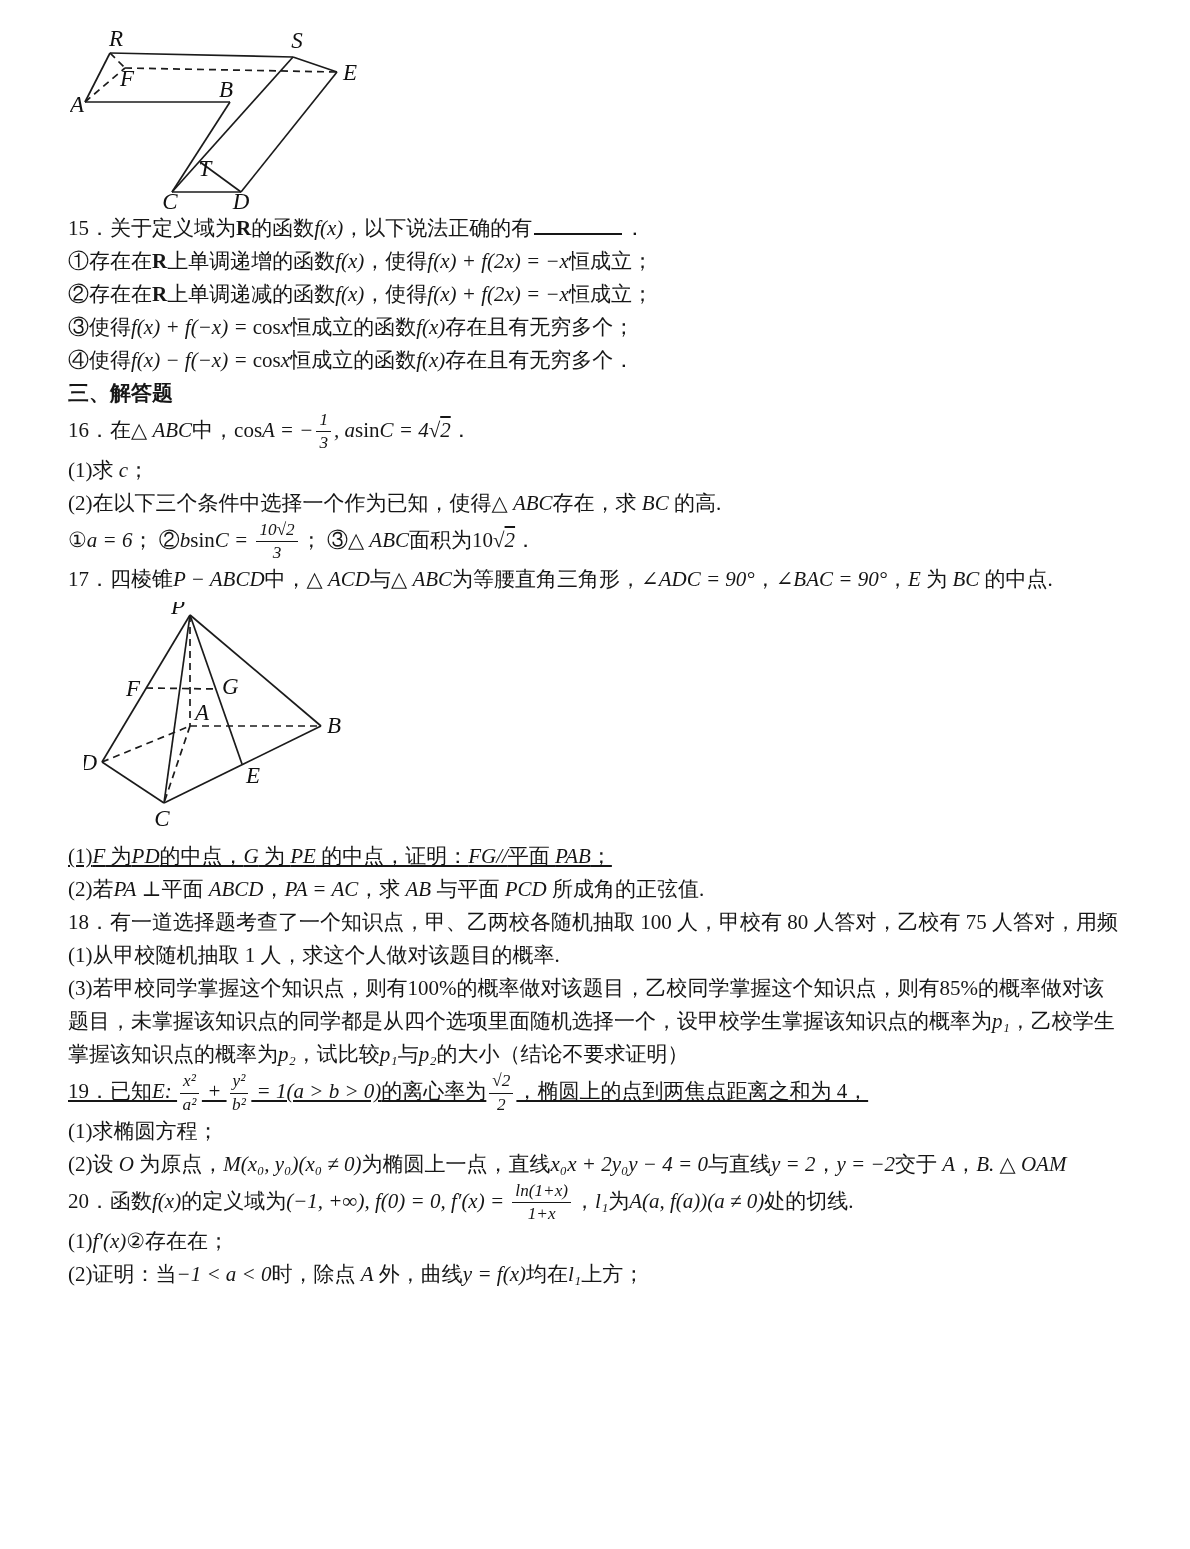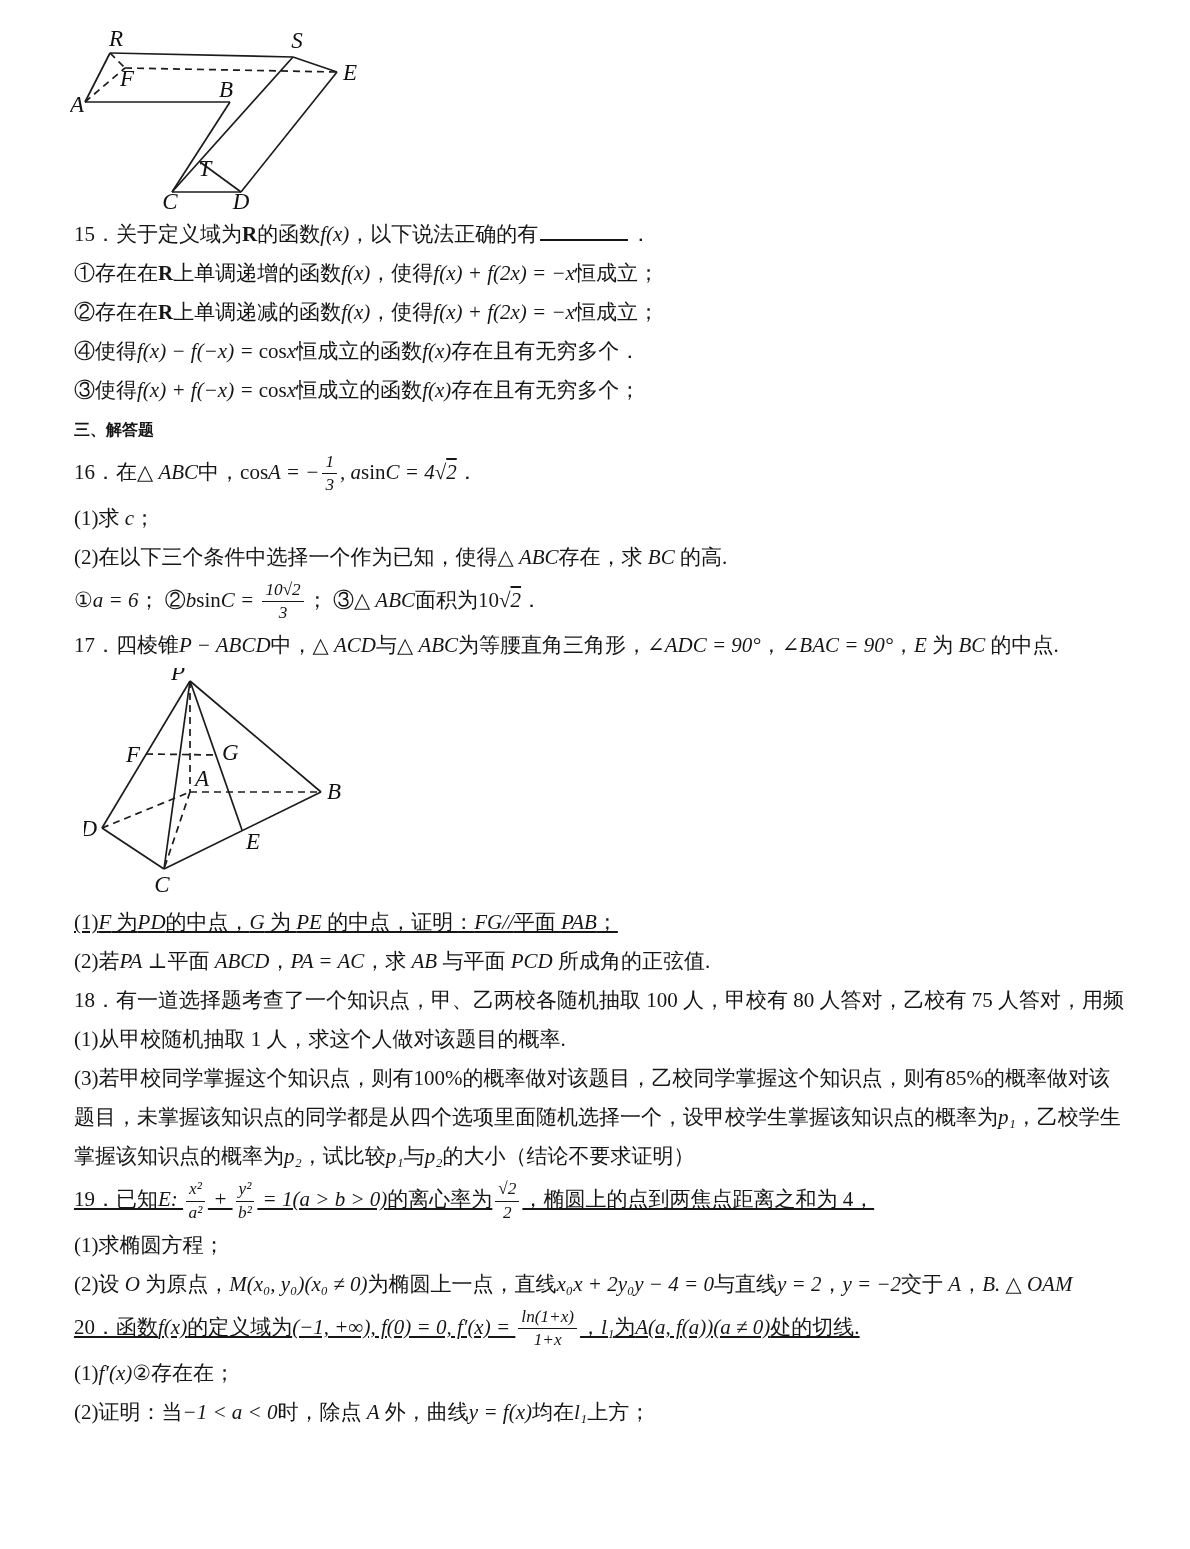--- a/index.html
+++ b/index.html
@@ -3,40 +3,40 @@
 <meta charset="utf-8">
 <style>
   html,body{margin:0;padding:0;background:#ffffff;}
   body{
     width:1190px;
     color:#161616;
     font-family:"Liberation Serif","DejaVu Serif",serif;
     font-size:21px;
   }
   .page{padding:24px 64px 26px 68px;}
-  p.line{margin:6px;line-height:33px;white-space:nowrap;}
+  p.line{margin:0;line-height:33px;white-space:nowrap;}
   .cn{font-family:"Liberation Serif","DejaVu Serif",serif;}
   .mi{font-style:italic;}
   .bd{font-weight:bold;}
-  .section{font-weight:bold;font-size:16px;}
+  .section{font-weight:bold;font-size:21px;}
   
   .frac{display:inline-block;vertical-align:middle;text-align:center;
         font-style:italic;font-size:0.82em;line-height:1.18;margin:0 3px;}
   .frac .num{display:block;border-bottom:1.4px solid #161616;padding:0 3px 1px;}
   .frac .den{display:block;padding-top:1px;}
   
   .rad{font-style:normal;}
   .rad .rsign{font-style:normal;}
   .rad .rbody{text-decoration:overline;font-style:italic;}
   
   .blank{display:inline-block;border-bottom:2px solid #161616;height:1.0em;
          vertical-align:baseline;margin:0 2px;}
   
   .mt6{margin-top:6px;} .mt8{margin-top:8px;} .mt10{margin-top:10px;text-decoration:underline;}
-  .mt12{margin-top:12px;} .mt14{margin-top:14px;text-decoration:underline;}
+  .mt12{margin-top:12px;} .mt14{margin-top:14px;}
   .mt58{margin-top:58px;}
   .tall{line-height:50px;}
   .tall2{line-height:54px;}
   
   svg.fig{display:block;}
   svg.fig .edge{stroke:#1b1b1b;stroke-width:1.7;fill:none;}
   svg.fig .hidden{stroke-dasharray:7,5;}
   svg.fig text{font-family:"Liberation Serif","DejaVu Serif",serif;
                font-style:italic;font-size:23px;fill:#111;}
   .fig1wrap{margin-left:2px;}
@@ -73,22 +73,22 @@
       <text x="156" y="73" text-anchor="middle">B</text>
       <text x="135" y="152" text-anchor="middle">T</text>
       <text x="100" y="185" text-anchor="middle">C</text>
       <text x="171" y="185" text-anchor="middle">D</text>
     </svg>
   </div>
 
   <p class="line mt8"><span class="cn">15．关于定义域为</span><span class="bd">R</span><span class="cn">的函数</span><span class="mi">f(x)</span><span class="cn">，以下说法正确的有</span><span class="blank" style="width: 88px;"></span><span class="cn">．</span></p>
   <p class="line"><span class="cn">①存在在</span><span class="bd">R</span><span class="cn">上单调递增的函数</span><span class="mi">f(x)</span><span class="cn">，使得</span><span class="mi">f(x) + f(2x) = −x</span><span class="cn">恒成立；</span></p>
   <p class="line"><span class="cn">②存在在</span><span class="bd">R</span><span class="cn">上单调递减的函数</span><span class="mi">f(x)</span><span class="cn">，使得</span><span class="mi">f(x) + f(2x) = −x</span><span class="cn">恒成立；</span></p>
+  <p class="line"><span class="cn">③使得</span><span class="mi">f(x) + f(−x) = </span><span class="cn">cos</span><span class="mi">x</span><span class="cn">恒成立的函数</span><span class="mi">f(x)</span><span class="cn">存在且有无穷多个；</span></p>
   <p class="line"><span class="cn">④使得</span><span class="mi">f(x) − f(−x) = </span><span class="cn">cos</span><span class="mi">x</span><span class="cn">恒成立的函数</span><span class="mi">f(x)</span><span class="cn">存在且有无穷多个．</span></p>
-  <p class="line"><span class="cn">③使得</span><span class="mi">f(x) + f(−x) = </span><span class="cn">cos</span><span class="mi">x</span><span class="cn">恒成立的函数</span><span class="mi">f(x)</span><span class="cn">存在且有无穷多个；</span></p>
 
   <p class="line section mt58">三、解答题</p>
 
   <p class="line tall mt12"><span class="cn">16．在△ </span><span class="mi">ABC</span><span class="cn">中，cos</span><span class="mi">A</span><span class="mi"> = −</span><span class="frac"><span class="num">1</span><span class="den">3</span></span><span class="mi">, a</span><span class="cn">sin</span><span class="mi">C</span><span class="mi"> = 4</span><span class="rad"><span class="rsign">√</span><span class="rbody">2</span></span><span class="cn">．</span></p>
   <p class="line mt6"><span class="cn">(1)求 </span><span class="mi">c</span><span class="cn">；</span></p>
   <p class="line"><span class="cn">(2)在以下三个条件中选择一个作为已知，使得△ </span><span class="mi">ABC</span><span class="cn">存在，求 </span><span class="mi">BC</span><span class="cn"> 的高.</span></p>
   <p class="line tall2 mt6"><span class="cn">①</span><span class="mi">a</span><span class="mi"> = 6</span><span class="cn">；  ②</span><span class="mi">b</span><span class="cn">sin</span><span class="mi">C</span><span class="mi"> = </span><span class="frac"><span class="num">10√2</span><span class="den">3</span></span><span class="cn">；  ③△ </span><span class="mi">ABC</span><span class="cn">面积为10</span><span class="rad"><span class="rsign">√</span><span class="rbody">2</span></span><span class="cn">．</span></p>
 
   <p class="line mt8"><span class="cn">17．四棱锥</span><span class="mi">P − ABCD</span><span class="cn">中，△ </span><span class="mi">ACD</span><span class="cn">与△ </span><span class="mi">ABC</span><span class="cn">为等腰直角三角形，∠</span><span class="mi">ADC</span><span class="mi"> = 90°</span><span class="cn">，∠</span><span class="mi">BAC</span><span class="mi"> = 90°</span><span class="cn">，</span><span class="mi">E</span><span class="cn"> 为 </span><span class="mi">BC</span><span class="cn"> 的中点.</span></p>
 

